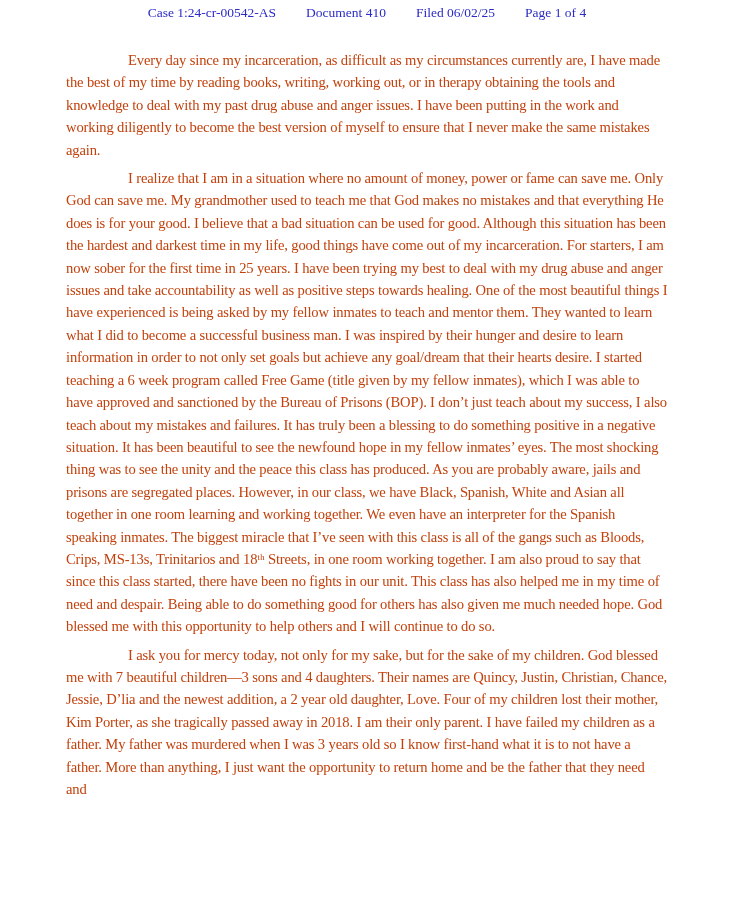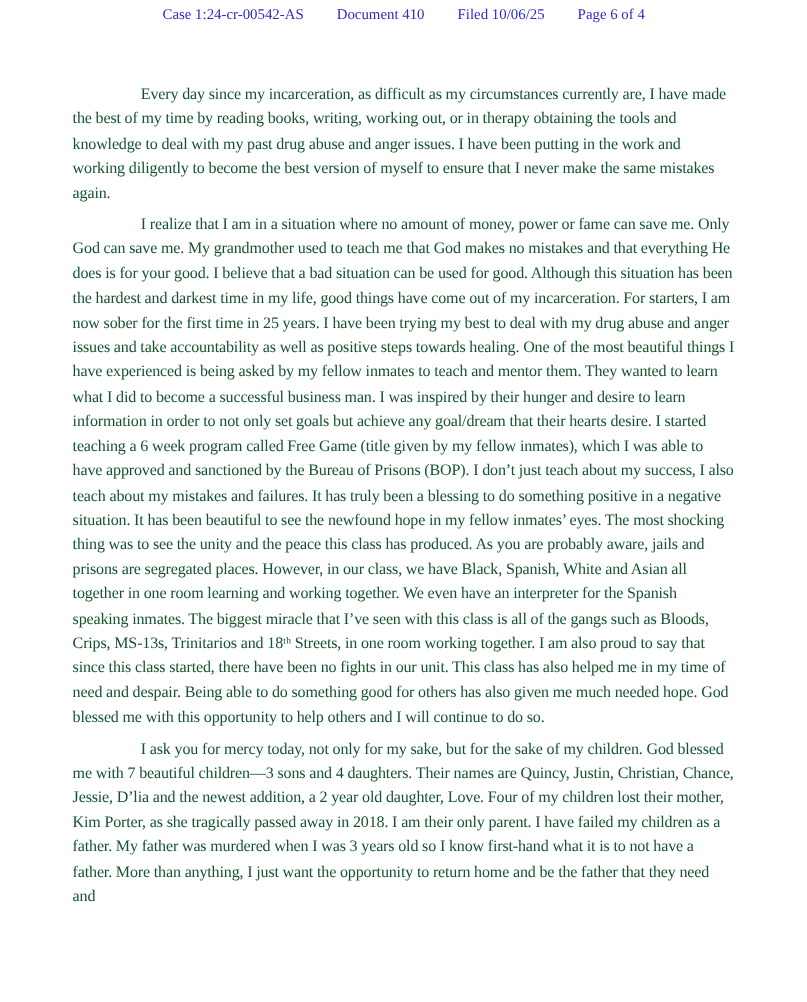--- a/index.html
+++ b/index.html
@@ -20,43 +20,43 @@
   .stamp {
     display: flex;
     justify-content: center;
     gap: 30px;
     font-size: 13.5px;
     line-height: 17px;
     color: #2b2bc6;
     white-space: nowrap;
   }
   .letter {
-    margin-top: 54px;
+    margin-top: 28px;
     width: 602px;
-    color: #14532d;
+    color: #c2410c;
     font-size: 14.6px;
     letter-spacing: -0.15px;
     line-height: 22.4px;
     text-align: left;
   }
   .letter p {
     margin: 0 0 6px 0;
     text-indent: 62px;
   }
 </style>
 </head>
 <body>
 
 <div class="page">
 
   <div class="stamp">
     <span>Case 1:24-cr-00542-AS</span>
     <span>Document 410</span>
-    <span>Filed 10/06/25</span>
-    <span>Page 6 of 4</span>
+    <span>Filed 06/02/25</span>
+    <span>Page 1 of 4</span>
   </div>
 
   <div class="letter">
     <p>Every day since my incarceration, as difficult as my circumstances currently are, I have made the best of my time by reading books, writing, working out, or in therapy obtaining the tools and knowledge to deal with my past drug abuse and anger issues. I have been putting in the work and working diligently to become the best version of myself to ensure that I never make the same mistakes again.</p>
     <p>I realize that I am in a situation where no amount of money, power or fame can save me. Only God can save me. My grandmother used to teach me that God makes no mistakes and that everything He does is for your good. I believe that a bad situation can be used for good. Although this situation has been the hardest and darkest time in my life, good things have come out of my incarceration. For starters, I am now sober for the first time in 25 years. I have been trying my best to deal with my drug abuse and anger issues and take accountability as well as positive steps towards healing. One of the most beautiful things I have experienced is being asked by my fellow inmates to teach and mentor them. They wanted to learn what I did to become a successful business man. I was inspired by their hunger and desire to learn information in order to not only set goals but achieve any goal/dream that their hearts desire. I started teaching a 6 week program called Free Game (title given by my fellow inmates), which I was able to have approved and sanctioned by the Bureau of Prisons (BOP). I don’t just teach about my success, I also teach about my mistakes and failures. It has truly been a blessing to do something positive in a negative situation. It has been beautiful to see the newfound hope in my fellow inmates’ eyes. The most shocking thing was to see the unity and the peace this class has produced. As you are probably aware, jails and prisons are segregated places. However, in our class, we have Black, Spanish, White and Asian all together in one room learning and working together. We even have an interpreter for the Spanish speaking inmates. The biggest miracle that I’ve seen with this class is all of the gangs such as Bloods, Crips, MS-13s, Trinitarios and 18ᵗʰ Streets, in one room working together. I am also proud to say that since this class started, there have been no fights in our unit. This class has also helped me in my time of need and despair. Being able to do something good for others has also given me much needed hope. God blessed me with this opportunity to help others and I will continue to do so.</p>
     <p>I ask you for mercy today, not only for my sake, but for the sake of my children. God blessed me with 7 beautiful children—3 sons and 4 daughters. Their names are Quincy, Justin, Christian, Chance, Jessie, D’lia and the newest addition, a 2 year old daughter, Love. Four of my children lost their mother, Kim Porter, as she tragically passed away in 2018. I am their only parent. I have failed my children as a father. My father was murdered when I was 3 years old so I know first-hand what it is to not have a father. More than anything, I just want the opportunity to return home and be the father that they need and</p>
   </div>
 
 </div>
 

